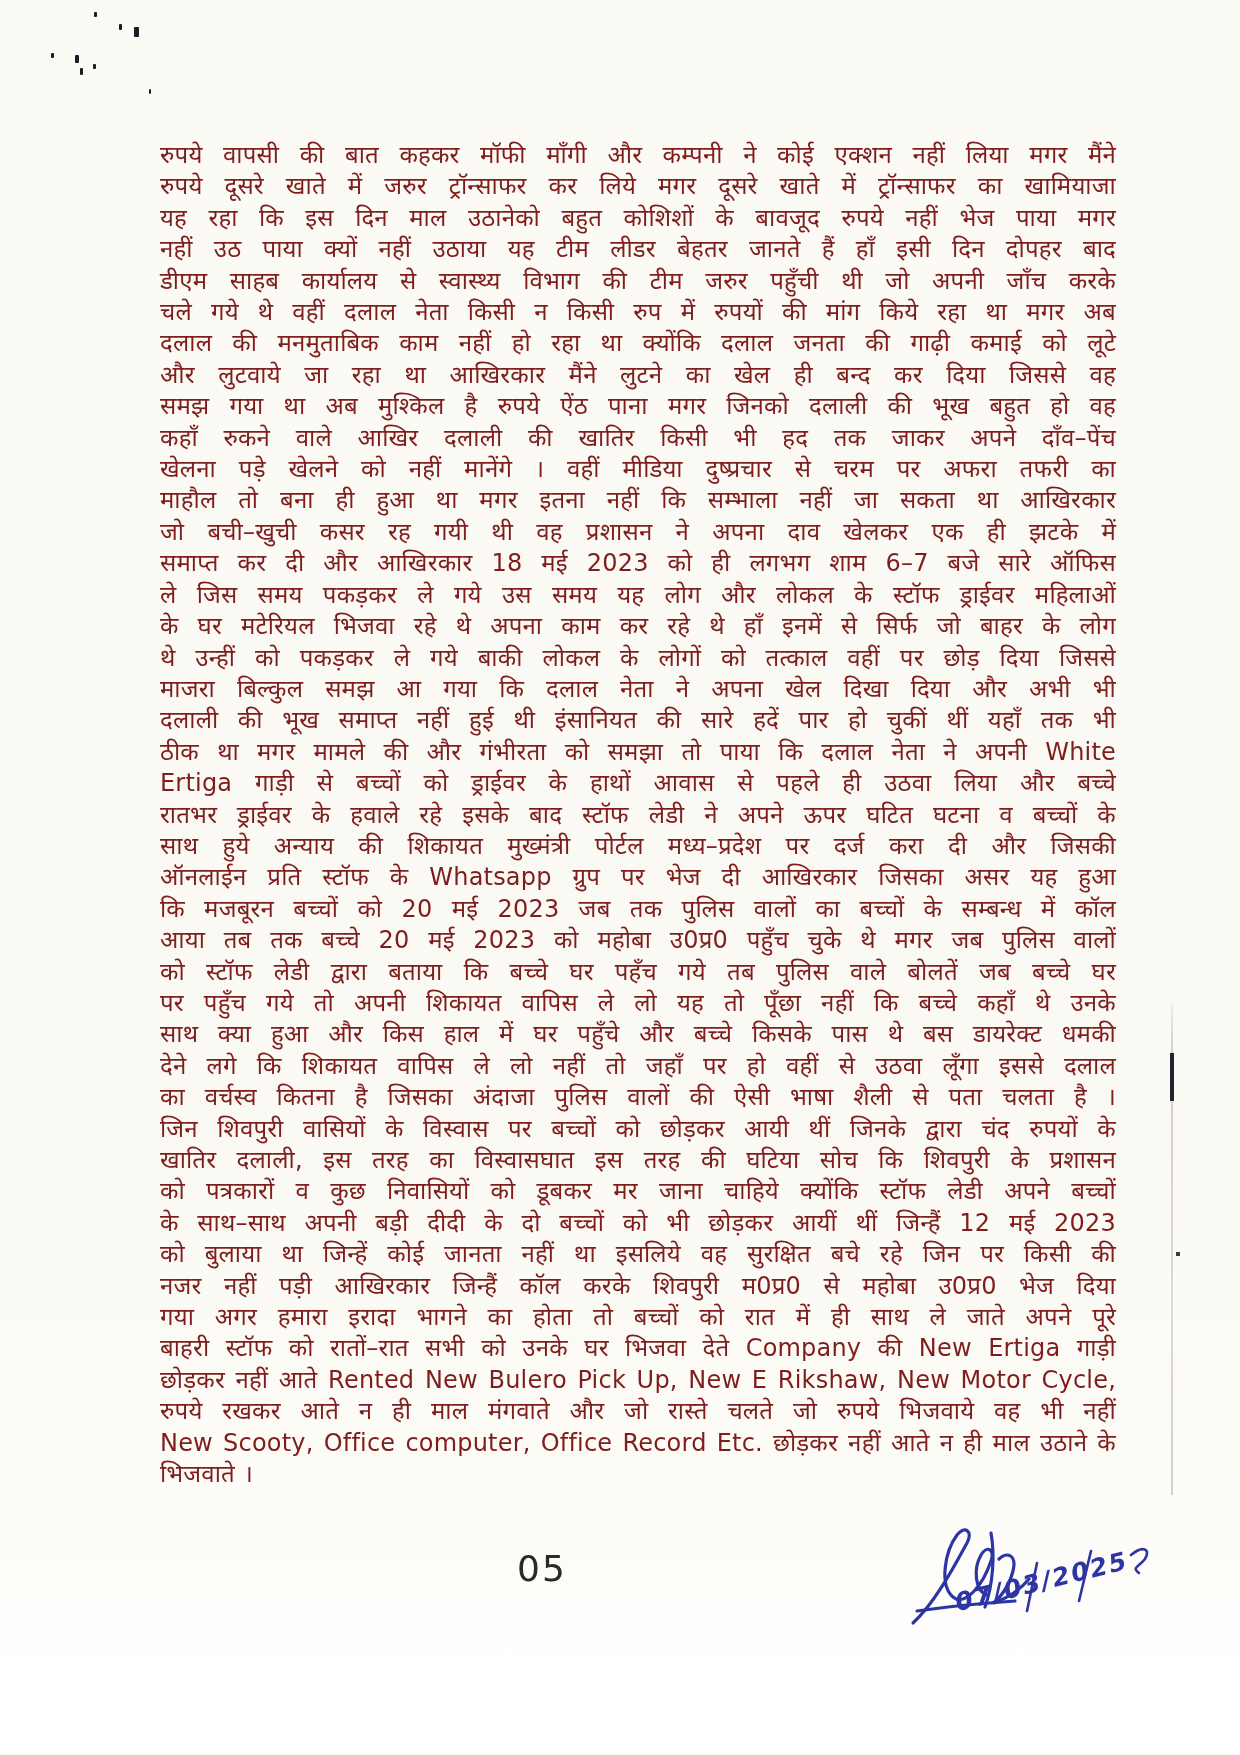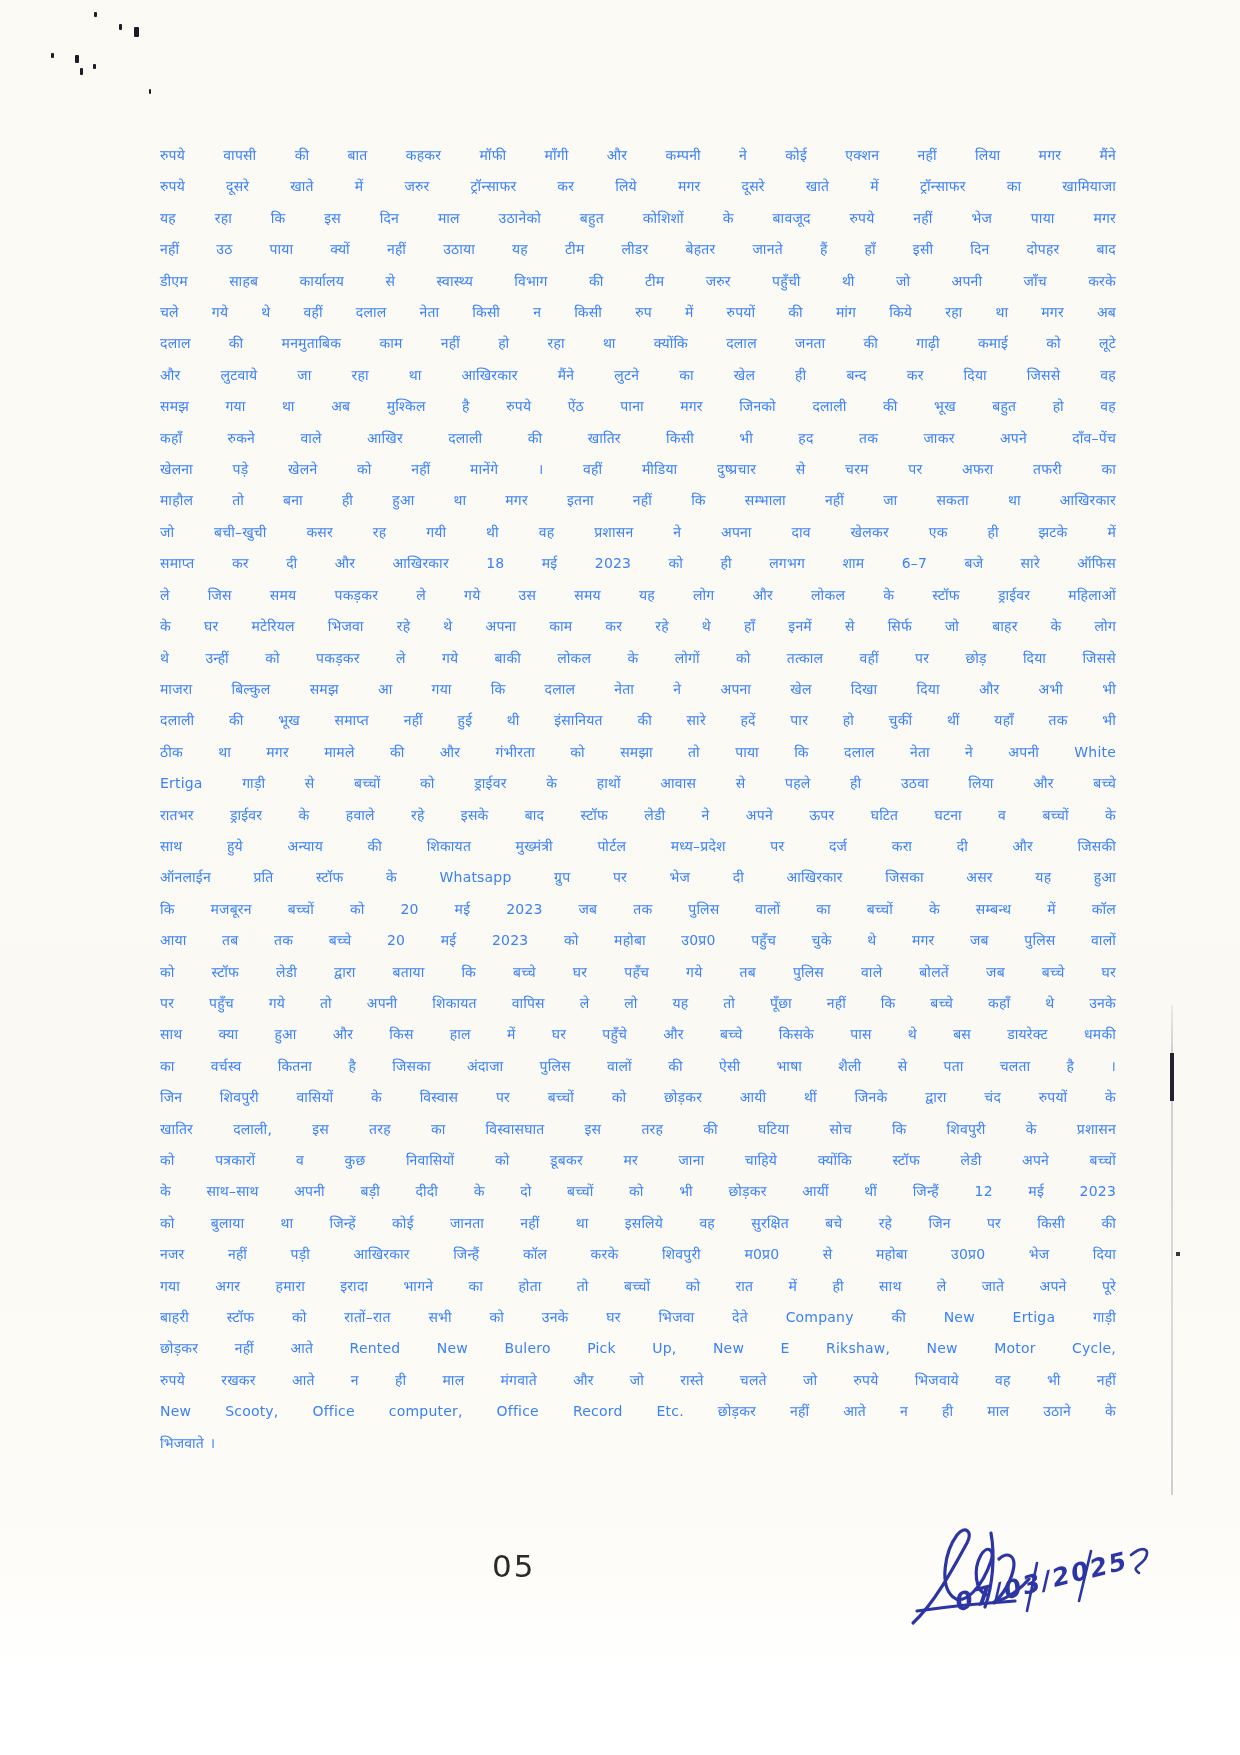--- a/index.html
+++ b/index.html
@@ -9,34 +9,34 @@
     font-family:"DejaVu Sans","Liberation Sans",sans-serif;
   }
   .paper{
     position:absolute;left:0;top:0;width:1240px;height:1680px;
     background:linear-gradient(180deg,#fcfaf4 0%,#fbf9f3 70%,#fdfcf8 92%,#ffffff 100%);
   }
   .textblock{
     position:absolute;left:160px;top:140px;width:956px;
   }
   .line{
-    font-size:14px;
+    font-size:24px;
     line-height:31.4px;
-    color:#3b82f6;
+    color:#7f1d1d;
     text-align:justify;
     text-align-last:justify;
     letter-spacing:0.2px;
     word-spacing:1px;
   }
   .textblock .line:last-child{
     text-align-last:left;
   }
   .pagenum{
     position:absolute;left:492px;top:1548px;width:100px;
-    font-size:31px;color:#2b2a28;text-align:left;letter-spacing:2px;
+    font-size:36px;color:#2b2a28;text-align:center;letter-spacing:2px;
   }
   .signature{
     position:absolute;left:895px;top:1515px;width:260px;height:120px;
   }
   .sig-date{
     position:absolute;left:58px;top:52px;
     transform:rotate(-14deg);
     font-size:25px;font-style:italic;font-weight:bold;
     color:#2c35a3;letter-spacing:2px;
   }
@@ -94,20 +94,21 @@
     <div class="line">ठीक था मगर मामले की और गंभीरता को समझा तो पाया कि दलाल नेता ने अपनी White</div>
     <div class="line">Ertiga गाड़ी से बच्चों को ड्राईवर के हाथों आवास से पहले ही उठवा लिया और बच्चे</div>
     <div class="line">रातभर ड्राईवर के हवाले रहे इसके बाद स्टॉफ लेडी ने अपने ऊपर घटित घटना व बच्चों के</div>
     <div class="line">साथ हुये अन्याय की शिकायत मुख्मंत्री पोर्टल मध्य–प्रदेश पर दर्ज करा दी और जिसकी</div>
     <div class="line">ऑनलाईन प्रति स्टॉफ के Whatsapp ग्रुप पर भेज दी आखिरकार जिसका असर यह हुआ</div>
     <div class="line">कि मजबूरन बच्चों को 20 मई 2023 जब तक पुलिस वालों का बच्चों के सम्बन्ध में कॉल</div>
     <div class="line">आया तब तक बच्चे 20 मई 2023 को महोबा उ0प्र0 पहुँच चुके थे मगर जब पुलिस वालों</div>
     <div class="line">को स्टॉफ लेडी द्वारा बताया कि बच्चे घर पहँच गये तब पुलिस वाले बोलतें जब बच्चे घर</div>
     <div class="line">पर पहुँच गये तो अपनी शिकायत वापिस ले लो यह तो पूँछा नहीं कि बच्चे कहाँ थे उनके</div>
     <div class="line">साथ क्या हुआ और किस हाल में घर पहुँचे और बच्चे किसके पास थे बस डायरेक्ट धमकी</div>
+    <div class="line">देने लगे कि शिकायत वापिस ले लो नहीं तो जहाँ पर हो वहीं से उठवा लूँगा इससे दलाल</div>
     <div class="line">का वर्चस्व कितना है जिसका अंदाजा पुलिस वालों की ऐसी भाषा शैली से पता चलता है ।</div>
     <div class="line">जिन शिवपुरी वासियों के विस्वास पर बच्चों को छोड़कर आयी थीं जिनके द्वारा चंद रुपयों के</div>
     <div class="line">खातिर दलाली, इस तरह का विस्वासघात इस तरह की घटिया सोच कि शिवपुरी के प्रशासन</div>
     <div class="line">को पत्रकारों व कुछ निवासियों को डूबकर मर जाना चाहिये क्योंकि स्टॉफ लेडी अपने बच्चों</div>
     <div class="line">के साथ–साथ अपनी बड़ी दीदी के दो बच्चों को भी छोड़कर आयीं थीं जिन्हैं 12 मई 2023</div>
     <div class="line">को बुलाया था जिन्हें कोई जानता नहीं था इसलिये वह सुरक्षित बचे रहे जिन पर किसी की</div>
     <div class="line">नजर नहीं पड़ी आखिरकार जिन्हैं कॉल करके शिवपुरी म0प्र0 से महोबा उ0प्र0 भेज दिया</div>
     <div class="line">गया अगर हमारा इरादा भागने का होता तो बच्चों को रात में ही साथ ले जाते अपने पूरे</div>
     <div class="line">बाहरी स्टॉफ को रातों–रात सभी को उनके घर भिजवा देते Company की New Ertiga गाड़ी</div>
     <div class="line">छोड़कर नहीं आते Rented New Bulero Pick Up, New E Rikshaw, New Motor Cycle,</div>

